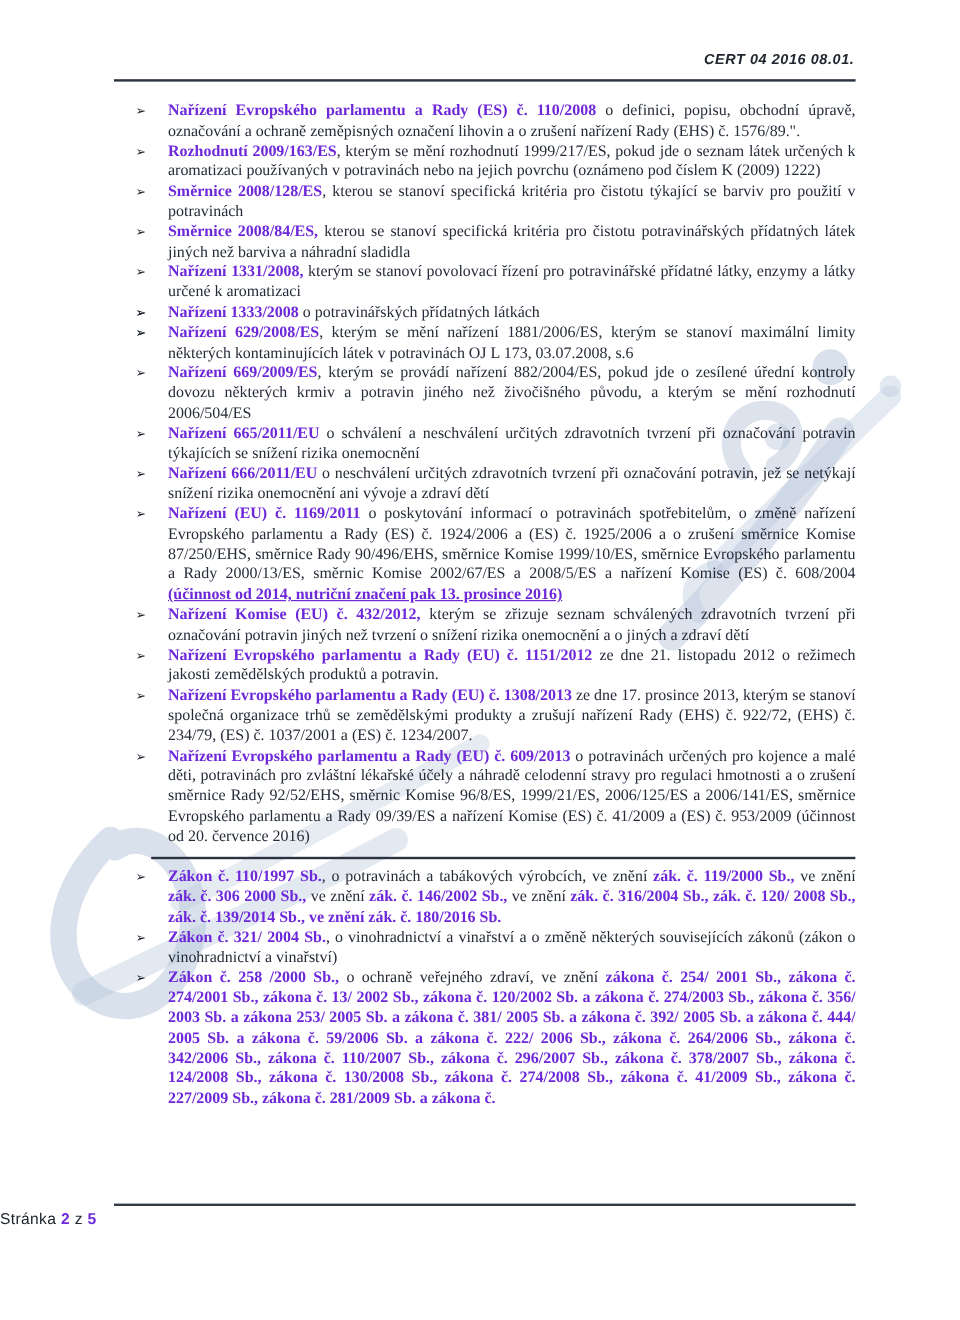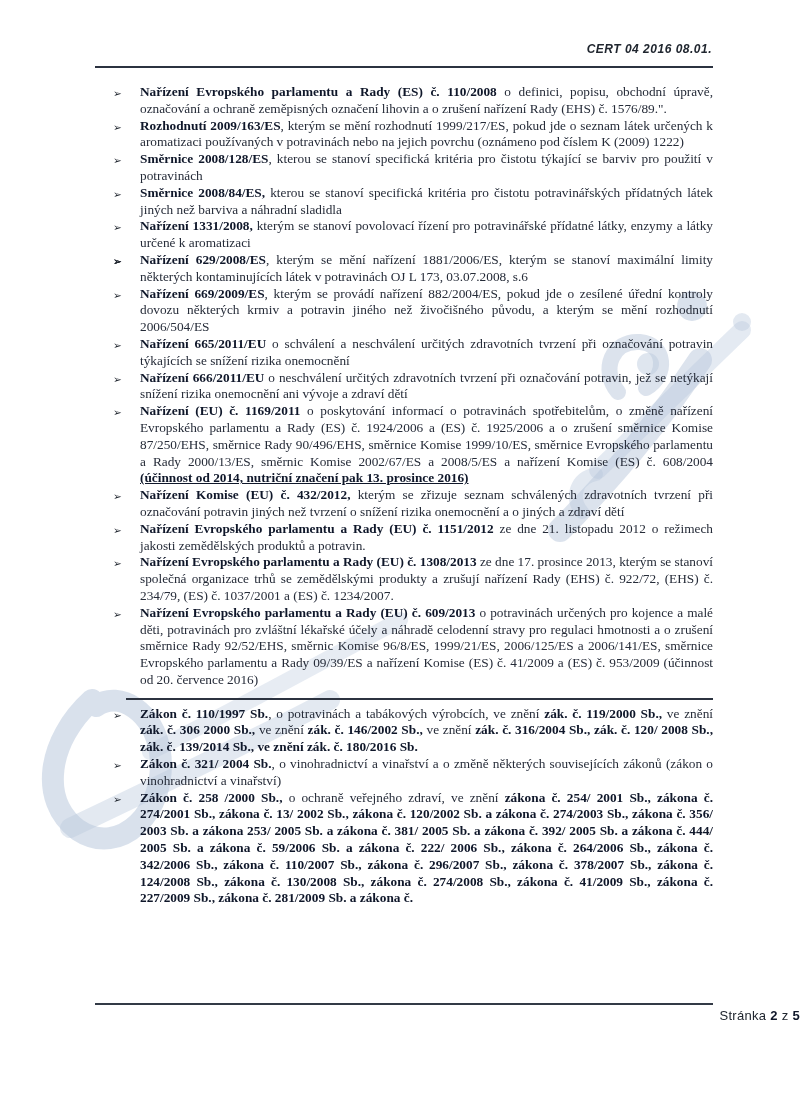--- a/index.html
+++ b/index.html
@@ -30,36 +30,36 @@
     position:absolute;top:84px;left:112px;width:601px;height:916px;
     font-size:13.3px;line-height:16.8px;
     overflow:hidden;
   }
   .item{position:relative;padding-left:28px;text-align:justify;}
   .bullet{
     position:absolute;left:1px;top:1px;
     font-family:"DejaVu Sans", sans-serif;
     font-size:10.5px;line-height:16.8px;color:#20262f;
   }
-  .b{font-weight:bold;color:#0f172a;}
+  .b{font-weight:bold;color:#6d28d9;}
   .u{text-decoration:underline;}
   .section-separator{
     border:none;border-top:2px solid #2c3340;
     margin:9px 0 6px 14px;height:0;
   }
   
   .footer-rule{
     position:absolute;top:1003px;left:95px;right:87px;
     height:2px;background:#333a46;
   }
   .page-footer{
     position:absolute;top:1008px;left:0;right:0;
-    text-align:right;
+    text-align:left;
     font-family:"Liberation Sans", sans-serif;
-    font-size:13px;color:#20262f;letter-spacing:.3px;margin-left:20px;
+    font-size:13px;color:#20262f;letter-spacing:.3px;
   }
   .page-footer .b{font-weight:bold;}
 </style>
 </head>
 <body>
 
 <div class="page">
 
   <svg class="watermark" width="800" height="1100" viewBox="0 0 800 1100" aria-hidden="true">
     <g fill="none" stroke="#b9c8dc" stroke-opacity="0.55" stroke-linecap="round">
@@ -82,21 +82,21 @@
   <div class="doc-code">CERT  04 2016 08.01.</div>
   <div class="header-rule"></div>
 
   <div class="content" id="regulation-list">
       <div class="item"><span class="bullet">➢</span><span><span class="b">Nařízení Evropského parlamentu a Rady (ES) č. 110/2008</span><span> o definici, popisu, obchodní úpravě, označování a ochraně zeměpisných označení lihovin a o zrušení nařízení Rady (EHS) č. 1576/89.".</span></span></div>
       <div class="item"><span class="bullet">➢</span><span><span class="b">Rozhodnutí 2009/163/ES</span><span>, kterým se mění rozhodnutí 1999/217/ES, pokud jde o seznam látek určených k aromatizaci používaných v potravinách nebo na jejich povrchu (oznámeno pod číslem K (2009) 1222)</span></span></div>
       <div class="item"><span class="bullet">➢</span><span><span class="b">Směrnice 2008/128/ES</span><span>, kterou se stanoví specifická kritéria pro čistotu týkající se barviv pro použití v potravinách</span></span></div>
       <div class="item"><span class="bullet">➢</span><span><span class="b">Směrnice 2008/84/ES,</span><span> kterou se stanoví specifická kritéria pro čistotu potravinářských přídatných látek jiných než barviva a náhradní sladidla</span></span></div>
       <div class="item"><span class="bullet">➢</span><span><span class="b">Nařízení 1331/2008,</span><span> kterým se stanoví povolovací řízení pro potravinářské přídatné látky, enzymy a látky určené k aromatizaci</span></span></div>
       <div class="item"><span class="bullet">➢</span></div>
-      <div class="item"><span class="bullet">➢</span></div>
+      <div class="item"><span class="bullet">➢</span><span><span class="b">Nařízení 1333/2008</span><span> o potravinářských přídatných látkách</span></span></div>
       <div class="item"><span class="bullet">➢</span></div>
       <div class="item"><span class="bullet">➢</span><span><span class="b">Nařízení 629/2008/ES</span><span>, kterým se mění nařízení 1881/2006/ES, kterým se stanoví maximální limity některých kontaminujících látek v potravinách  OJ L 173, 03.07.2008, s.6</span></span></div>
       <div class="item"><span class="bullet">➢</span><span><span class="b">Nařízení 669/2009/ES</span><span>, kterým se provádí nařízení  882/2004/ES, pokud jde o zesílené úřední kontroly dovozu některých krmiv a potravin jiného než živočišného původu, a kterým se mění rozhodnutí 2006/504/ES</span></span></div>
       <div class="item"><span class="bullet">➢</span><span><span class="b">Nařízení 665/2011/EU</span><span> o schválení a neschválení určitých zdravotních tvrzení při označování potravin týkajících se snížení rizika onemocnění</span></span></div>
       <div class="item"><span class="bullet">➢</span><span><span class="b">Nařízení 666/2011/EU</span><span> o neschválení určitých zdravotních tvrzení při označování potravin, jež se netýkají snížení rizika onemocnění ani vývoje a zdraví dětí</span></span></div>
       <div class="item"><span class="bullet">➢</span><span><span class="b">Nařízení (EU) č. 1169/2011</span><span>  o poskytování informací o potravinách spotřebitelům, o změně nařízení Evropského parlamentu a Rady (ES) č. 1924/2006 a (ES) č. 1925/2006 a o zrušení směrnice Komise 87/250/EHS, směrnice Rady 90/496/EHS, směrnice Komise 1999/10/ES, směrnice Evropského parlamentu a Rady 2000/13/ES, směrnic Komise 2002/67/ES a 2008/5/ES a nařízení Komise (ES) č. 608/2004 </span><span class="b u">(účinnost od 2014, nutriční značení pak 13. prosince 2016)</span></span></div>
       <div class="item"><span class="bullet">➢</span><span><span class="b">Nařízení Komise (EU) č. 432/2012,</span><span> kterým se zřizuje seznam schválených zdravotních tvrzení při označování potravin jiných než tvrzení o snížení rizika onemocnění a o jiných a zdraví dětí</span></span></div>
       <div class="item"><span class="bullet">➢</span><span><span class="b">Nařízení Evropského parlamentu a Rady (EU) č. 1151/2012</span><span> ze dne 21. listopadu 2012 o režimech jakosti zemědělských produktů a potravin.</span></span></div>
       <div class="item"><span class="bullet">➢</span><span><span class="b">Nařízení Evropského parlamentu a Rady (EU) č. 1308/2013</span><span> ze dne 17. prosince 2013, kterým se stanoví společná organizace trhů se zemědělskými produkty a zrušují nařízení Rady (EHS) č. 922/72, (EHS) č. 234/79, (ES) č. 1037/2001 a (ES) č. 1234/2007.</span></span></div>
       <div class="item"><span class="bullet">➢</span><span><span class="b">Nařízení Evropského parlamentu a Rady (EU) č. 609/2013</span><span> o potravinách určených pro kojence a malé děti, potravinách pro zvláštní lékařské účely a náhradě celodenní stravy pro regulaci hmotnosti a o zrušení směrnice Rady 92/52/EHS, směrnic Komise 96/8/ES, 1999/21/ES, 2006/125/ES a 2006/141/ES, směrnice Evropského parlamentu a Rady 09/39/ES a nařízení Komise (ES) č. 41/2009 a (ES) č. 953/2009 (účinnost od 20. července 2016)</span></span></div>

